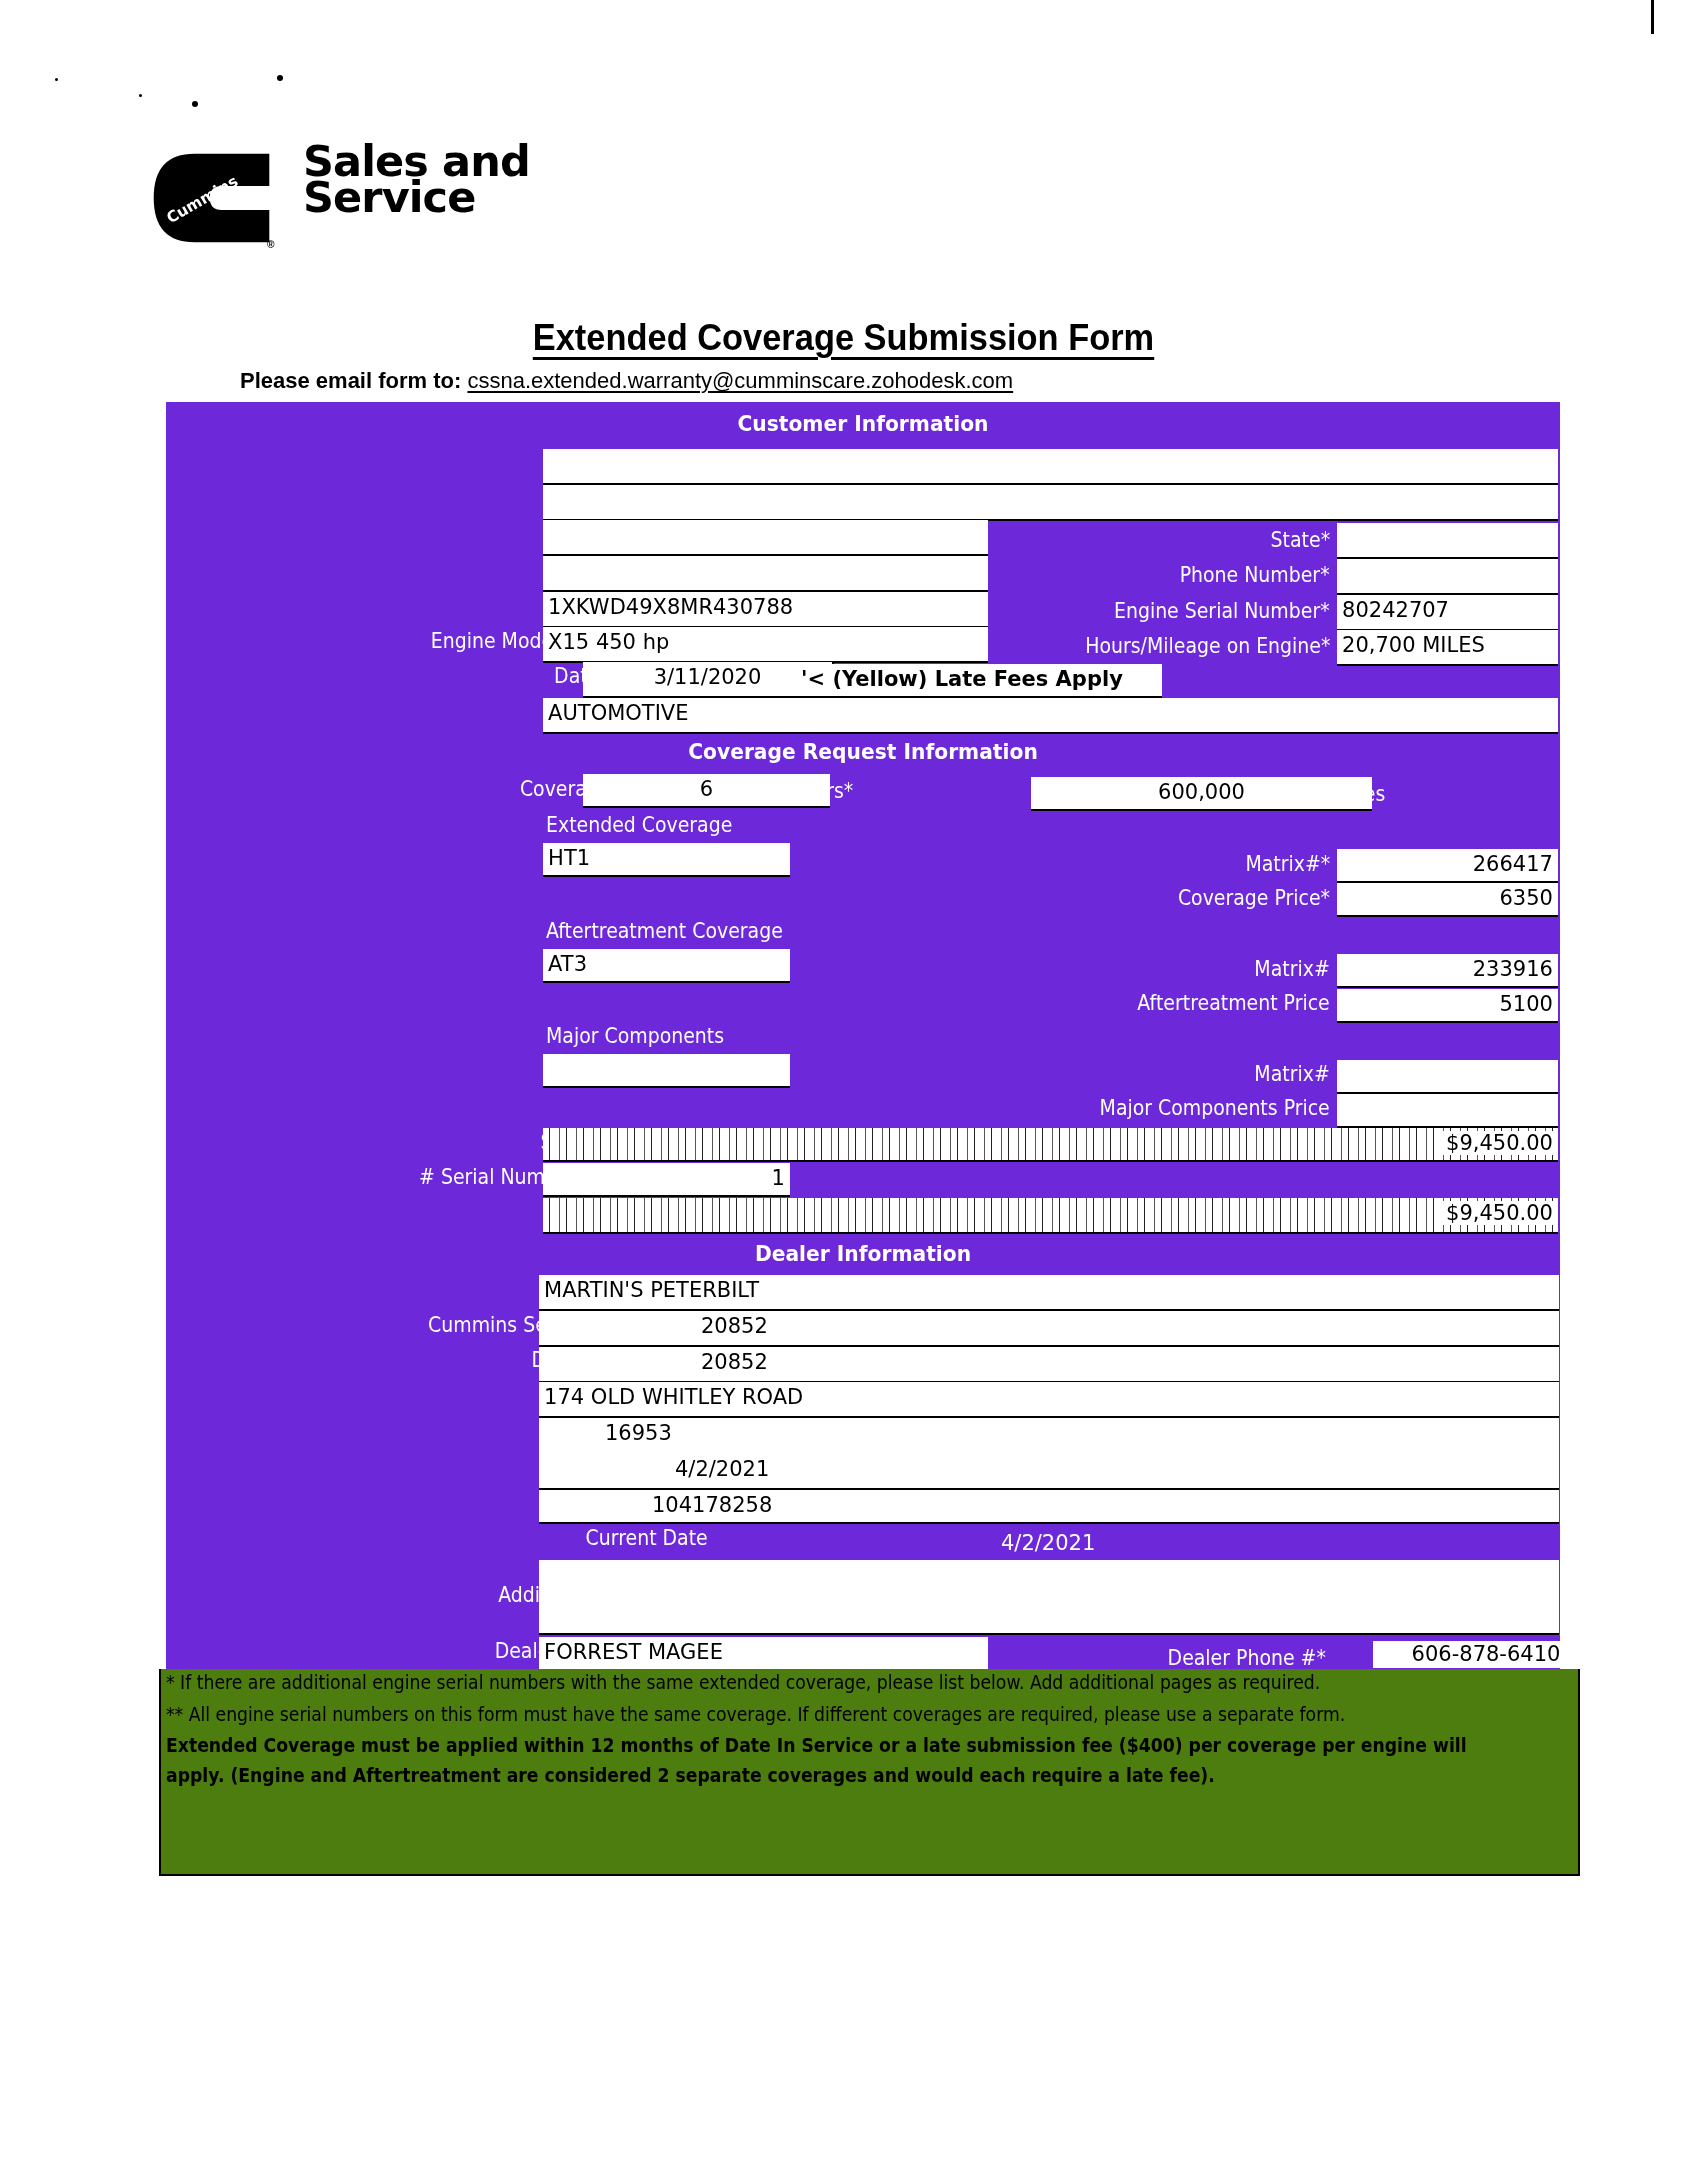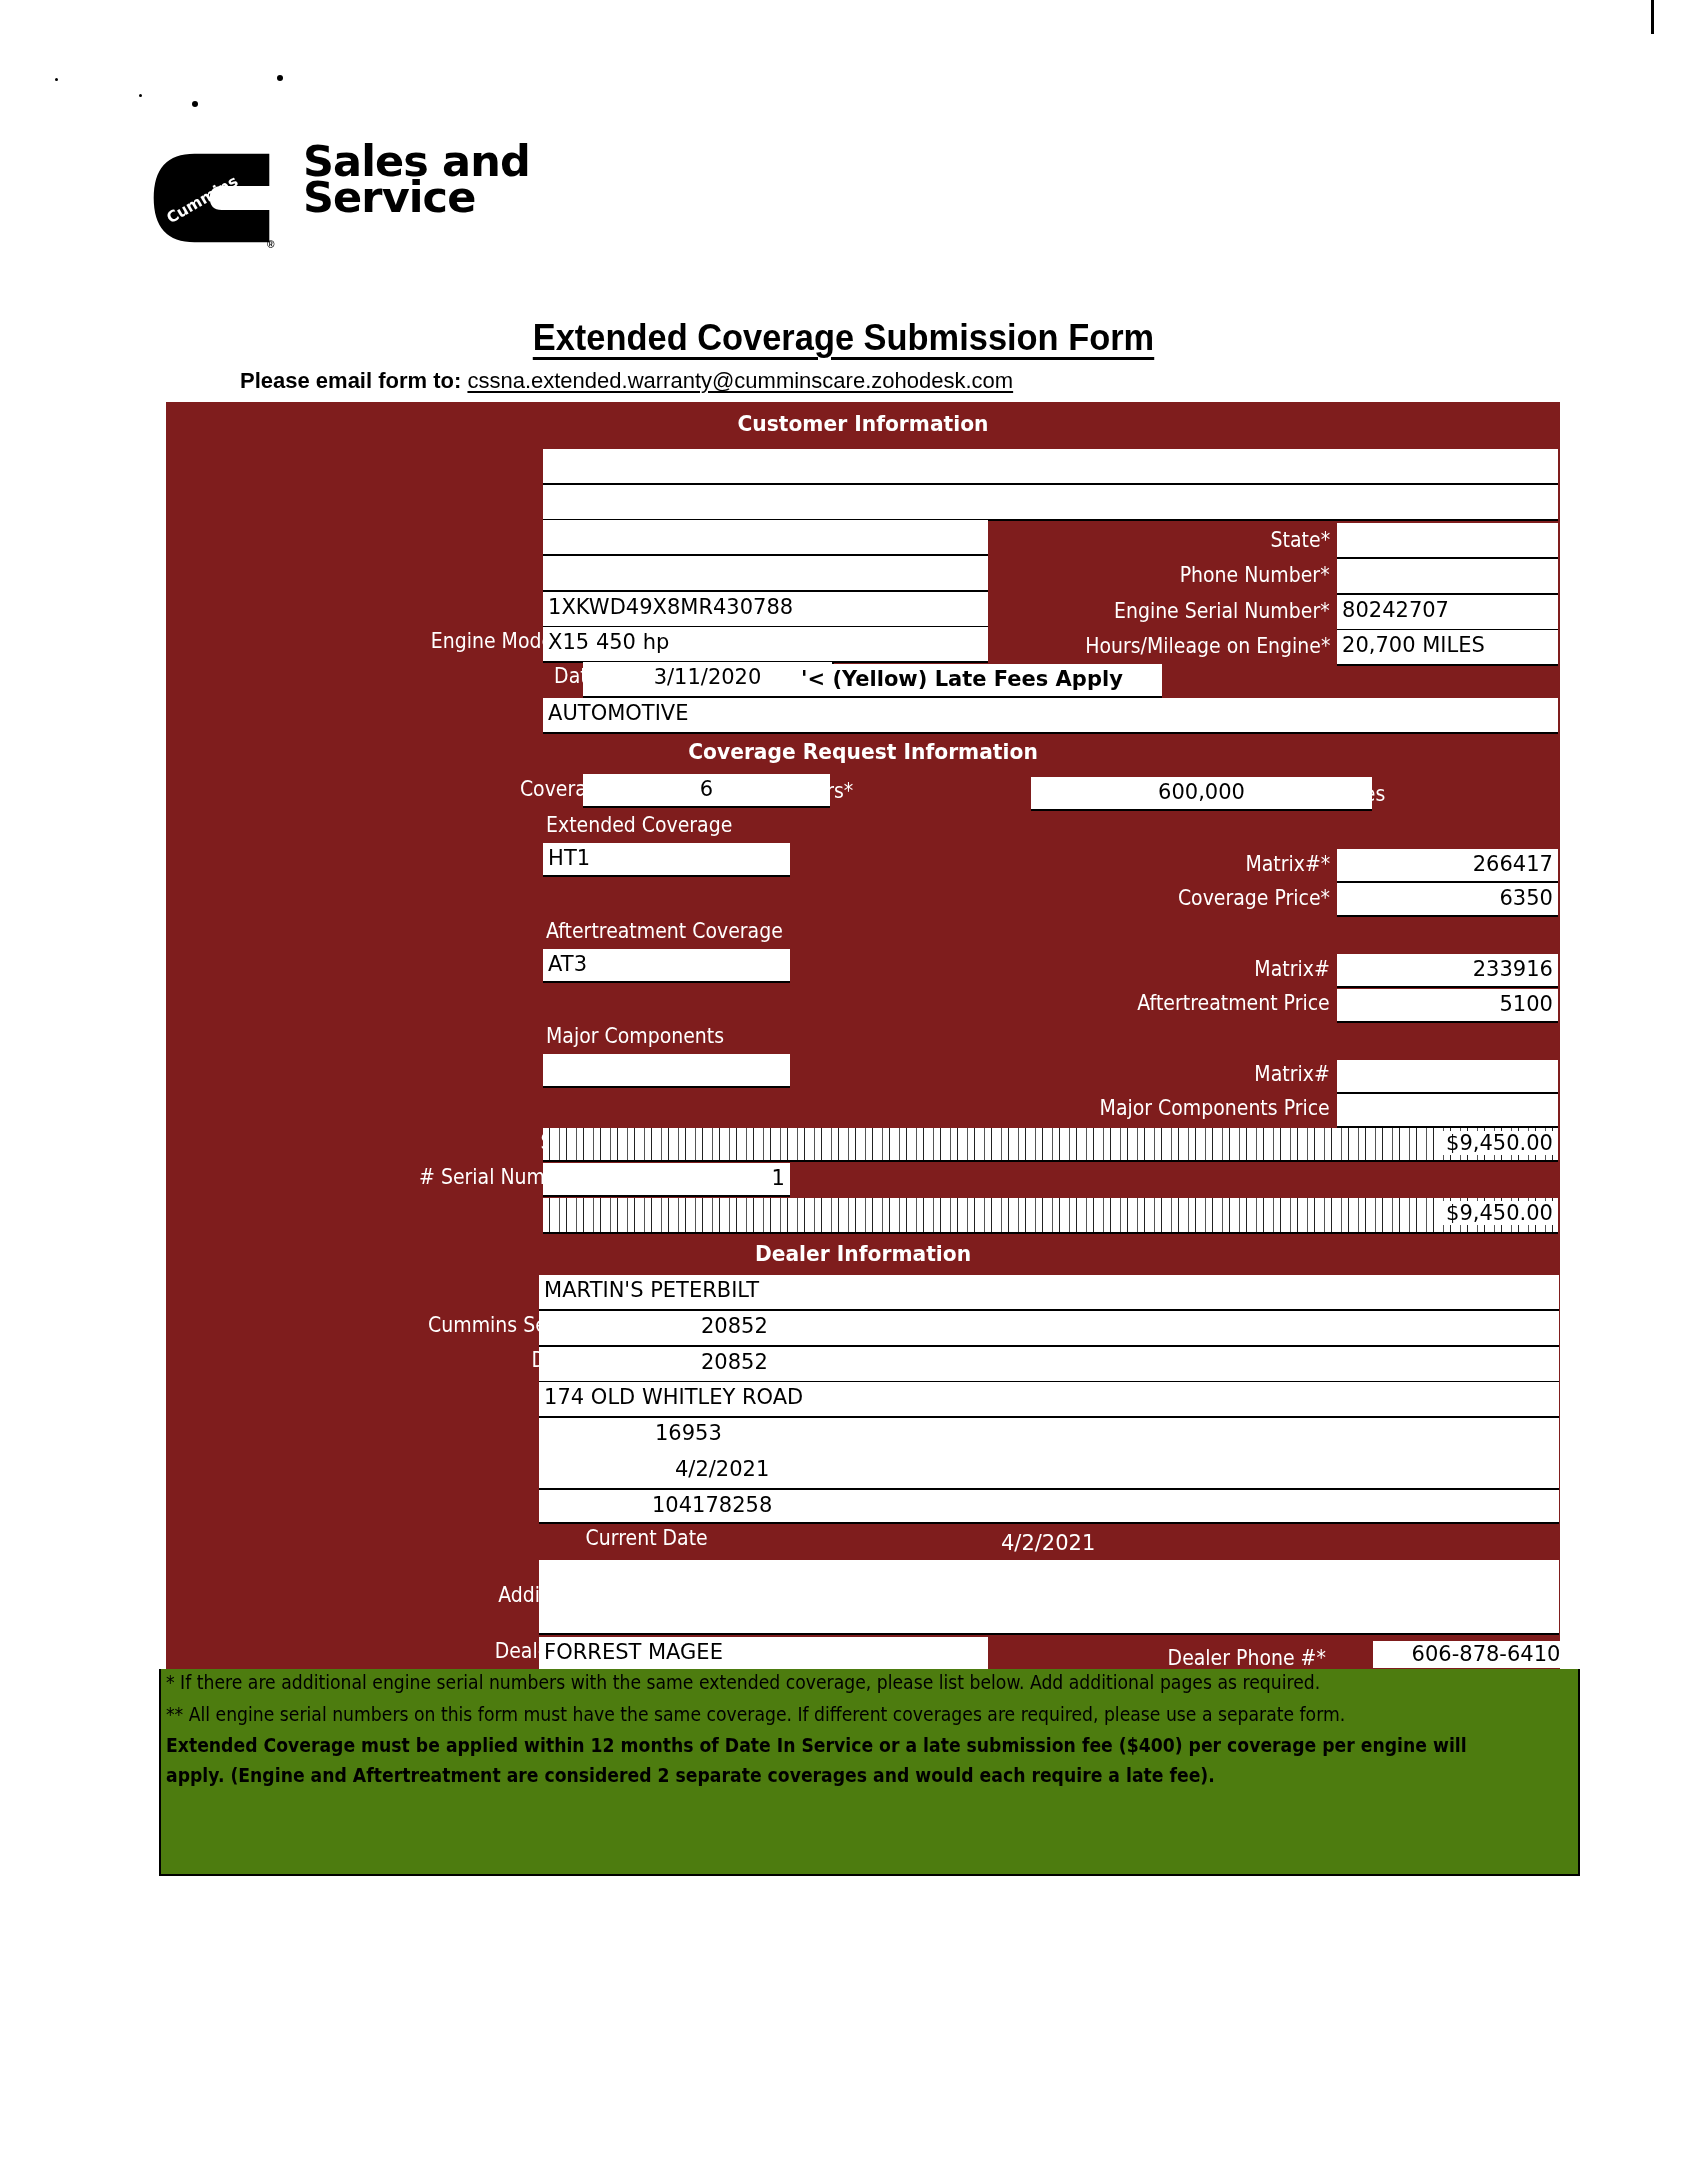--- a/index.html
+++ b/index.html
@@ -12,21 +12,21 @@
   .reg { position:absolute; left:267px; top:239px; font-size:10.2px; font-weight:bold; }
   
   .title { position:absolute; left:0; width:1687px; top:317px; text-align:center;
            font-family:"Liberation Sans", sans-serif; font-weight:bold; font-size:37px;
            transform:scaleX(0.93); }
   .title span { text-decoration:underline; text-underline-offset:6.8px; text-decoration-thickness:2.6px; }
   .email { position:absolute; left:240px; top:368px; font-size:22px; white-space:nowrap; }
   .email b { font-weight:bold; }
   .email u { text-decoration-thickness:1.7px; text-underline-offset:3.4px; }
   
-  .form { position:absolute; left:166px; top:402px; width:1394px; height:1267px; background:#7f1d1d; }
+  .form { position:absolute; left:166px; top:402px; width:1394px; height:1267px; background:#6d28d9; }
   .sec-h { position:absolute; left:0; width:1394px; color:#fff; text-align:center;
            font-family:"DejaVu Sans", sans-serif; font-size:22px; font-weight:bold; transform:scaleX(0.92); }
   .lbl { position:absolute; color:#fff; font-family:"DejaVu Sans", sans-serif; font-size:21px;
          text-align:right; white-space:nowrap; transform-origin:right center; transform:scaleX(0.9); }
   .lbl-l { position:absolute; color:#fff; font-family:"DejaVu Sans", sans-serif; font-size:21px;
            white-space:nowrap; transform-origin:left center; transform:scaleX(0.9); }
   .fld { position:absolute; background:#fff; border-bottom:2.6px solid #000; box-sizing:border-box;
          font-family:"DejaVu Sans", sans-serif; font-size:21px; line-height:31px; padding:0 5.1px;
          white-space:nowrap; overflow:hidden; color:#000; }
   .fld.r { text-align:right; }
@@ -153,21 +153,21 @@
   <div class="lbl" style="right:852px;top:911px">Cummins Service Provider #*</div>
   <div class="fld" style="left:373px;top:909px;width:1020px;height:36px;padding-left:162px">20852</div>
 
   <div class="lbl" style="right:852px;top:946px">Dealer Account #*</div>
   <div class="fld" style="left:373px;top:945px;width:1020px;height:36px;padding-left:162px">20852</div>
 
   <div class="lbl" style="right:852px;top:982px">Dealer Address*</div>
   <div class="fld" style="left:373px;top:980px;width:1020px;height:36px">174 OLD WHITLEY ROAD</div>
 
   <div class="lbl" style="right:852px;top:1018px">PO Number*</div>
-  <div class="fld" style="left:373px;top:1016px;width:1020px;height:48px;padding-left:116px">16953</div>
+  <div class="fld" style="left:373px;top:1016px;width:1020px;height:48px;padding-left:66px">16953</div>
 
   <div class="lbl" style="right:852px;top:1054px">PO Date*</div>
   <div class="fld" style="left:373px;top:1052px;width:1020px;height:36px;padding-left:136px">4/2/2021</div>
 
   <div class="lbl" style="right:852px;top:1089px">Invoice #*</div>
   <div class="fld" style="left:373px;top:1088px;width:1020px;height:34px;padding-left:113px">104178258</div>
 
   <div class="lbl" style="right:852px;top:1124px">Current Date</div>
   <div class="lbl-l" style="left:835px;top:1129px;transform:none">4/2/2021</div>
 

